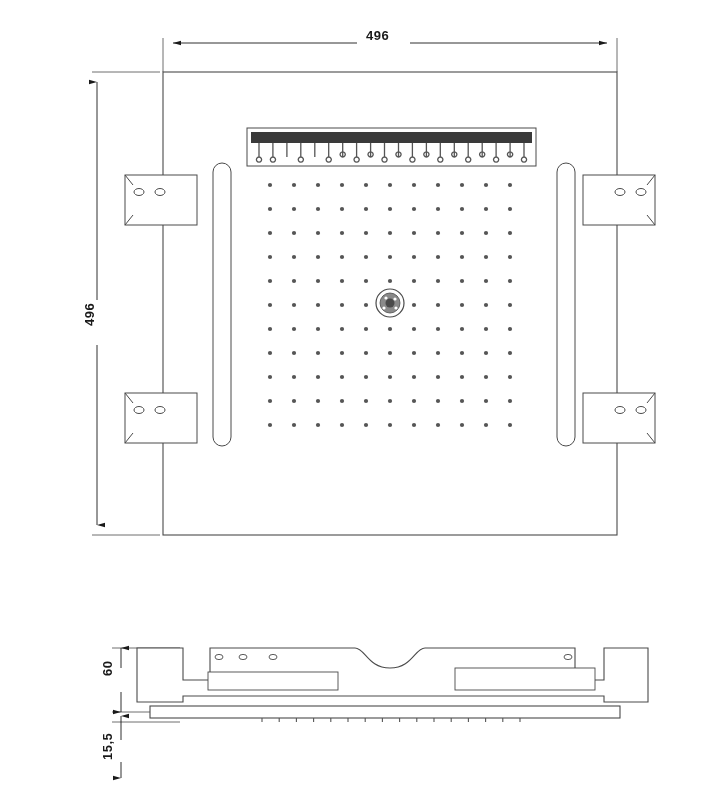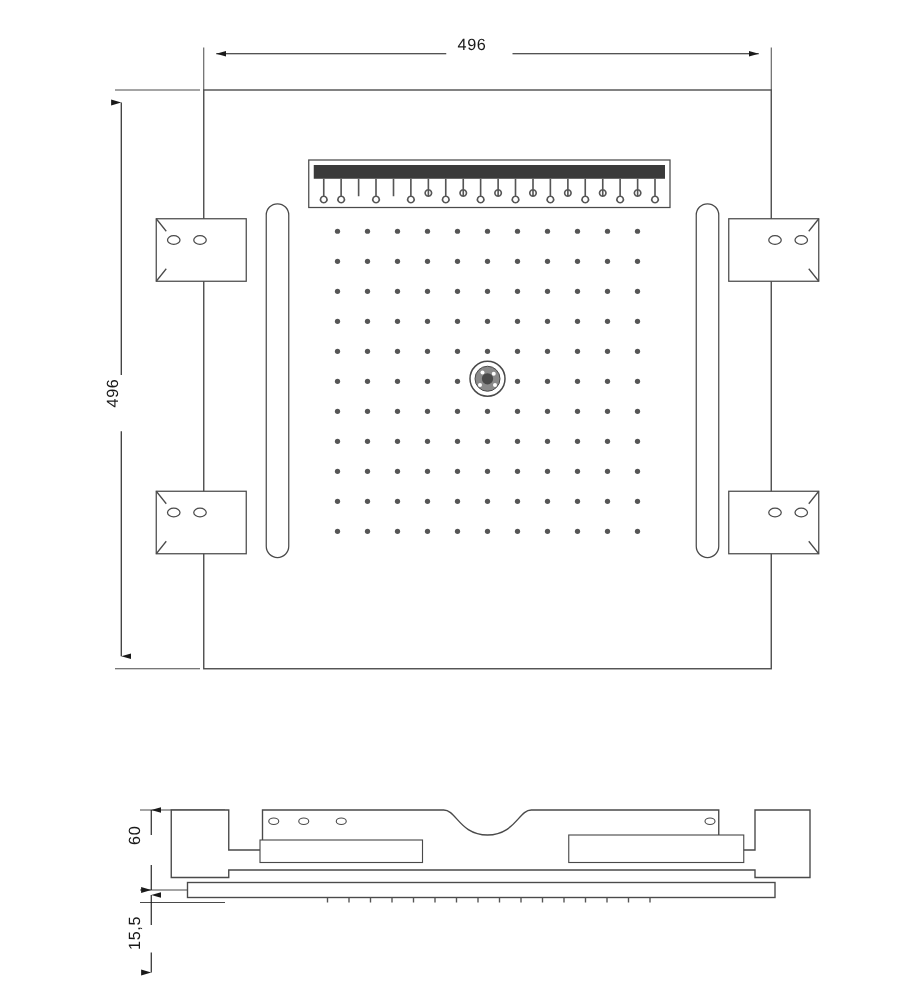--- a/index.html
+++ b/index.html
@@ -13,20 +13,21 @@
     position: relative;
     font-family: "Liberation Sans", sans-serif;
     color: #222222;
     overflow: hidden;
   }
   #stage {
     position: absolute;
     left: 0; top: 0;
     width: 720px;
     height: 636px;
+    font-weight: bold;
   }
   svg.drawing {
     position: absolute;
     left: 0; top: 0;
     width: 720px;
     height: 800px;
   }
   .dim-label {
     position: absolute;
     font-size: 13px;

